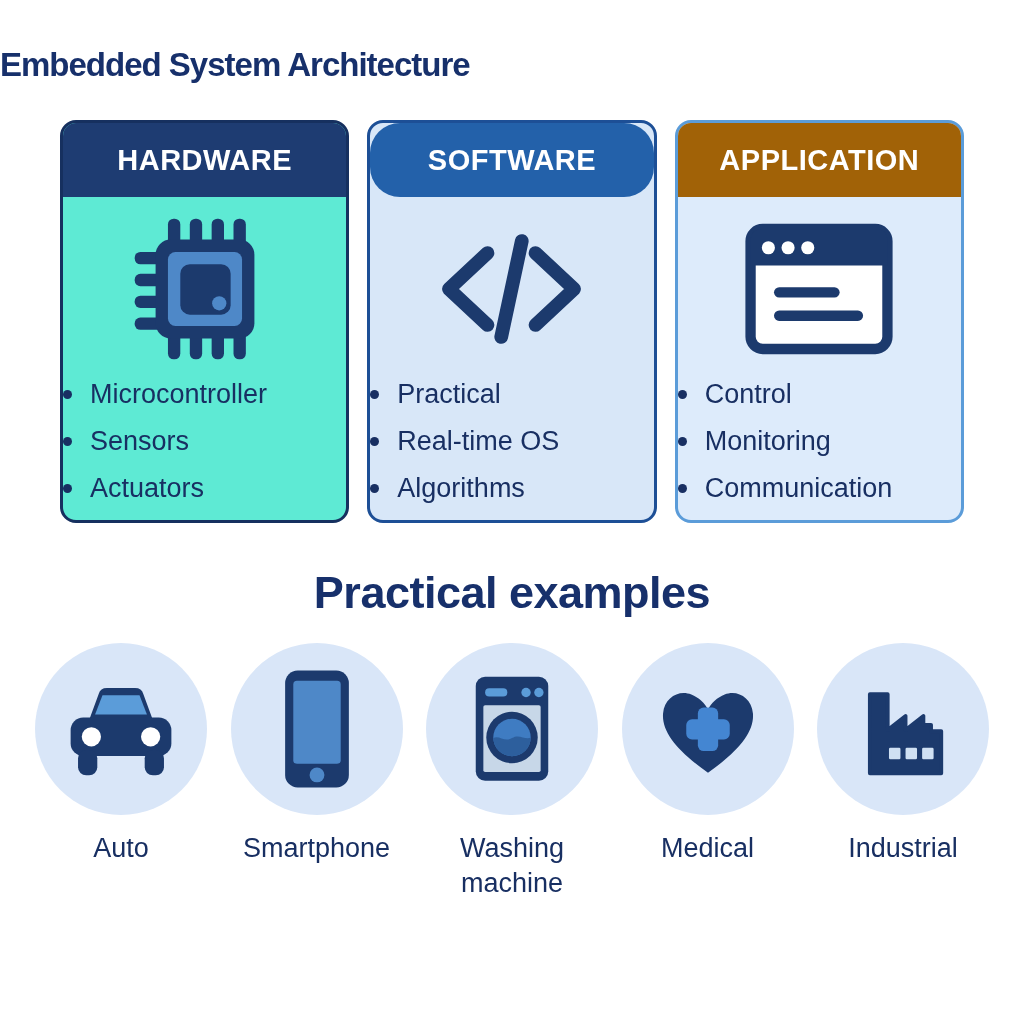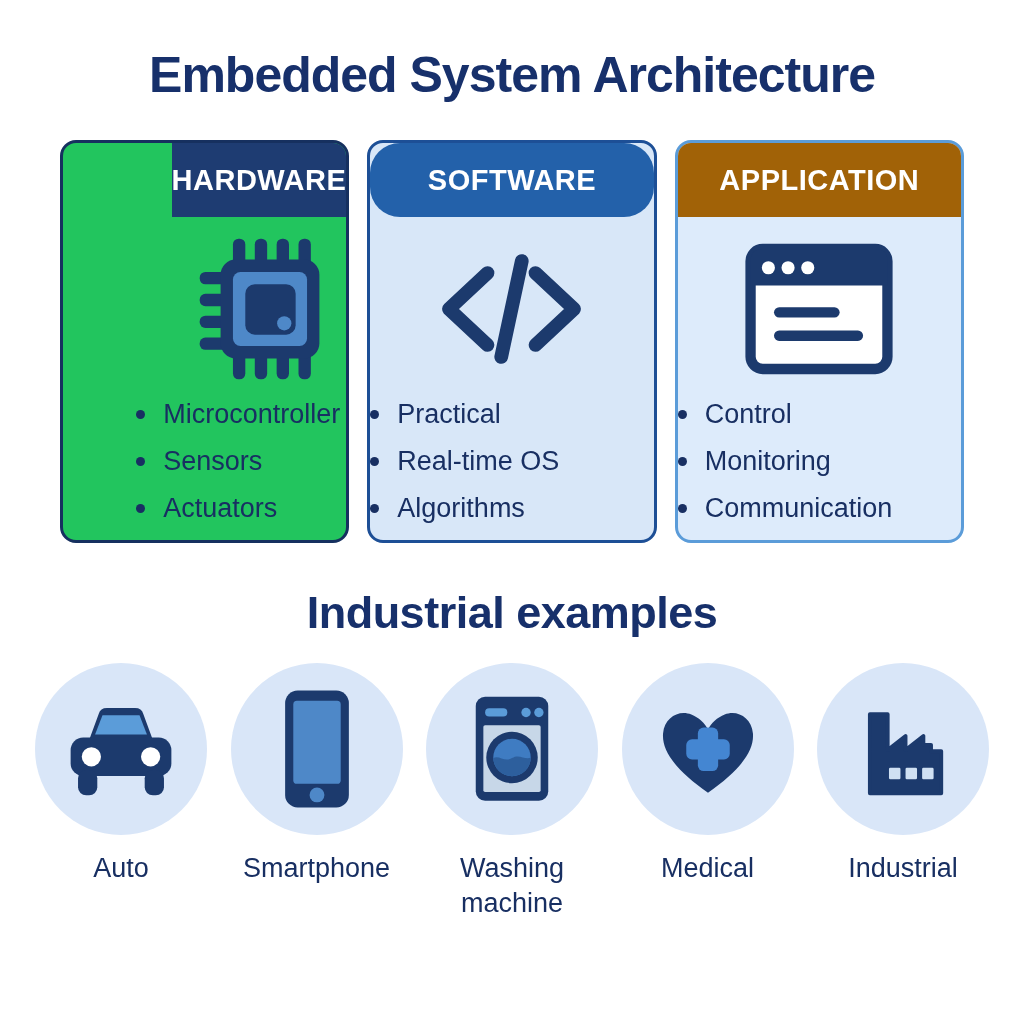--- a/index.html
+++ b/index.html
@@ -6,43 +6,43 @@
   html, body { width: 1024px; height: 1024px; }
   body {
     background: #ffffff;
     font-family: "Liberation Sans", sans-serif;
     overflow: hidden;
   }
   .page { width: 1024px; height: 1024px; position: relative; }
 
   .title {
     margin-top: 46px;
-    text-align: center;
-    font-size: 50px;
+    text-align: left;
+    font-size: 33px;
     font-weight: 700;
     letter-spacing: -1px;
     color: #17306b;
   }
 
   
   .cards {
     margin: 36px 60px 0 60px;
     display: flex;
     gap: 18px;
     height: 403px;
   }
   .card {
     flex: 1;
     border-radius: 16px;
     overflow: hidden;
     display: flex;
     flex-direction: column;
     border: 3px solid;
   }
-  .card.hardware    { border-color: #16305f; background: #22c55e; align-items: flex-end; }
+  .card.hardware    { border-color: #16305f; background: #5eead4; }
   .card.software    { border-color: #1d4f96; background: #d8e7f8; }
   .card.application { border-color: #5b9cd9; background: #ddebfb; }
 
   .card-header {
     height: 74px;
     flex: 0 0 74px;
     display: flex;
     align-items: center;
     justify-content: center;
     color: #ffffff;
@@ -194,21 +194,21 @@
       </div>
       <ul class="card-list">
         <li>Control</li>
         <li>Monitoring</li>
         <li>Communication</li>
       </ul>
     </div>
 
   </div>
 
-  <h2 class="examples-title">Industrial examples</h2>
+  <h2 class="examples-title">Practical examples</h2>
 
   <div class="examples">
 
     <div class="example">
       <div class="circle">
         <svg width="120" height="100" viewBox="0 0 160 135">
           <path d="M36 58 L50 20 Q52 12 61 12 H99 Q108 12 110 20 L124 58 Z" fill="#1c3a6d"></path>
           <path d="M55 22 H105 L115 48 H45 Z" fill="#5b9cd9"></path>
           <rect x="12" y="52" width="136" height="52" rx="17" fill="#1c3a6d"></rect>
           <rect x="22" y="96" width="26" height="34" rx="11" fill="#1c3a6d"></rect>

